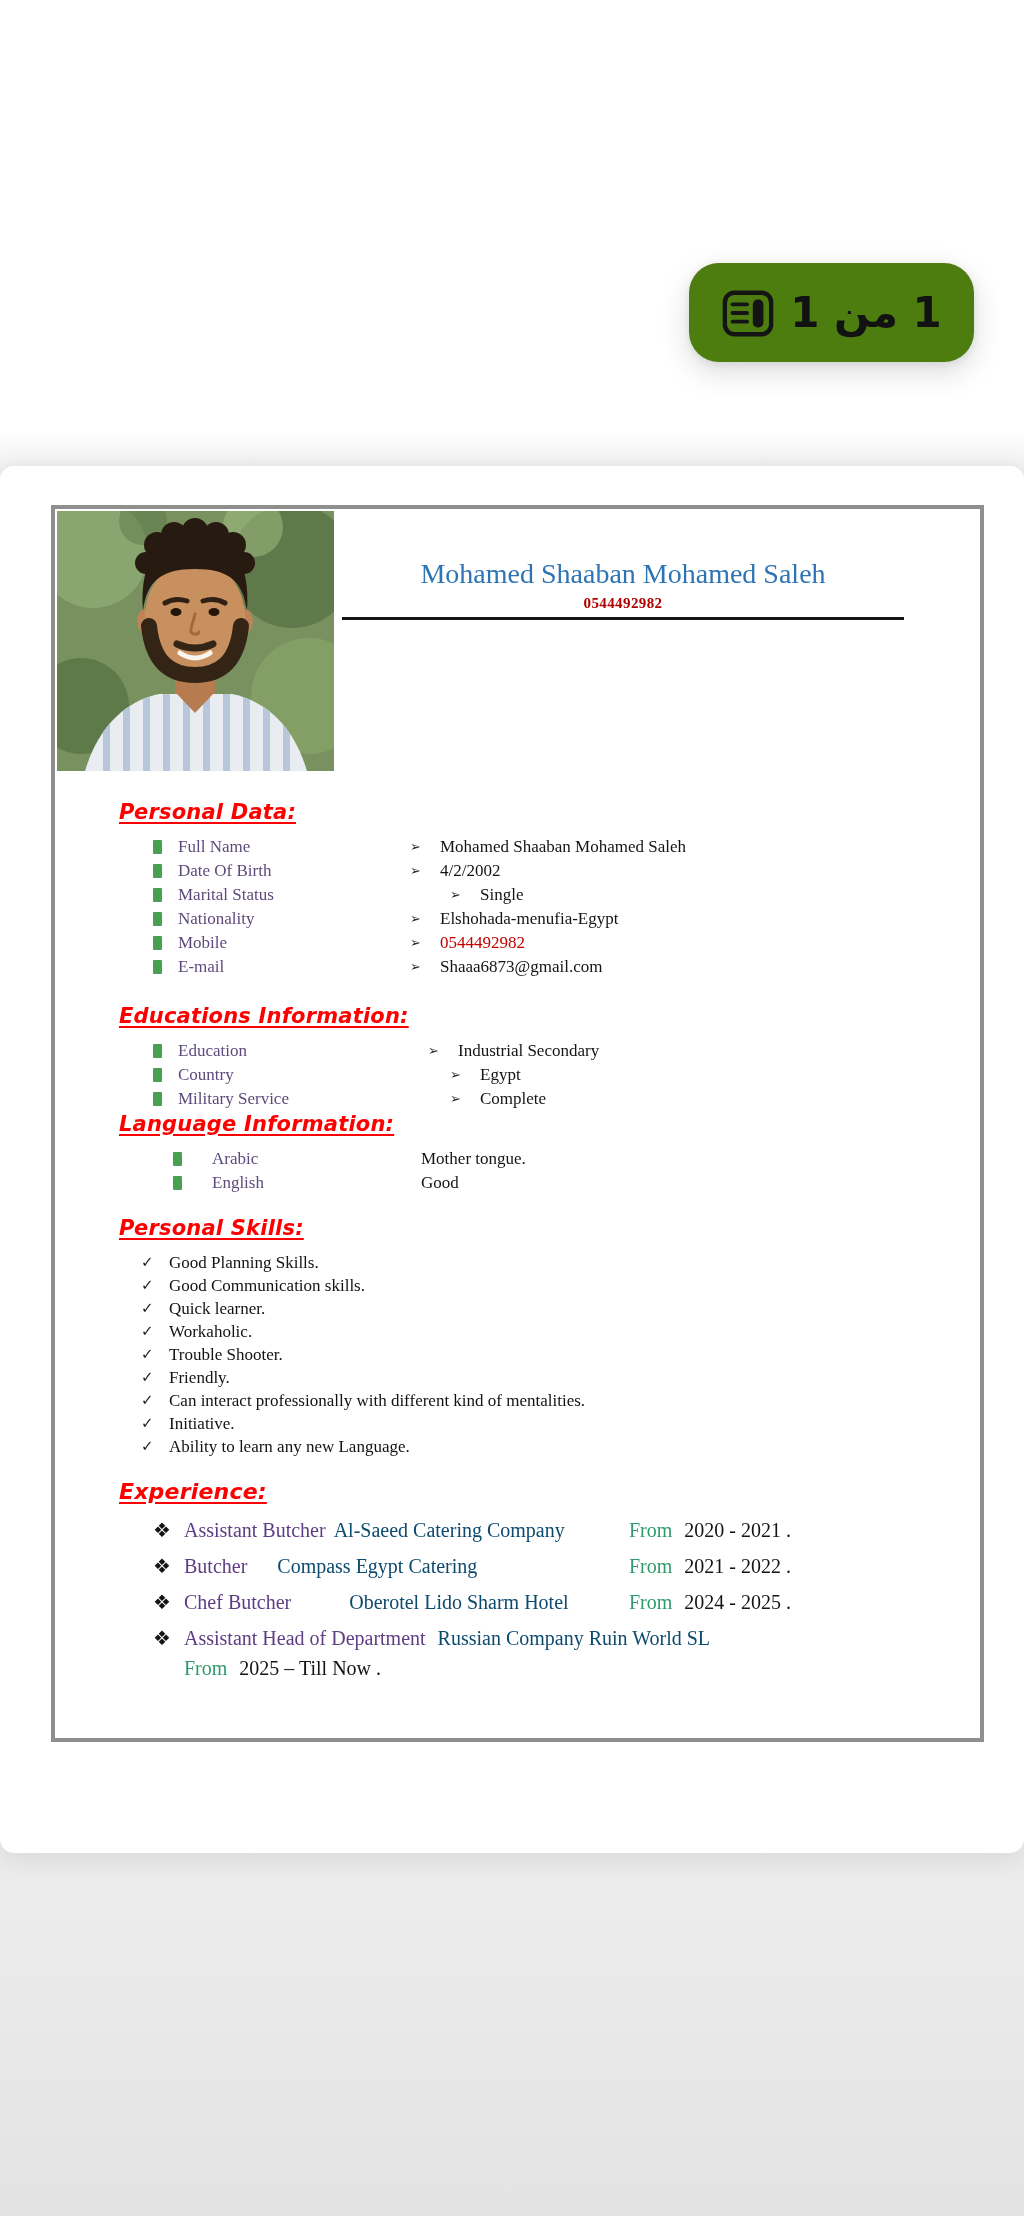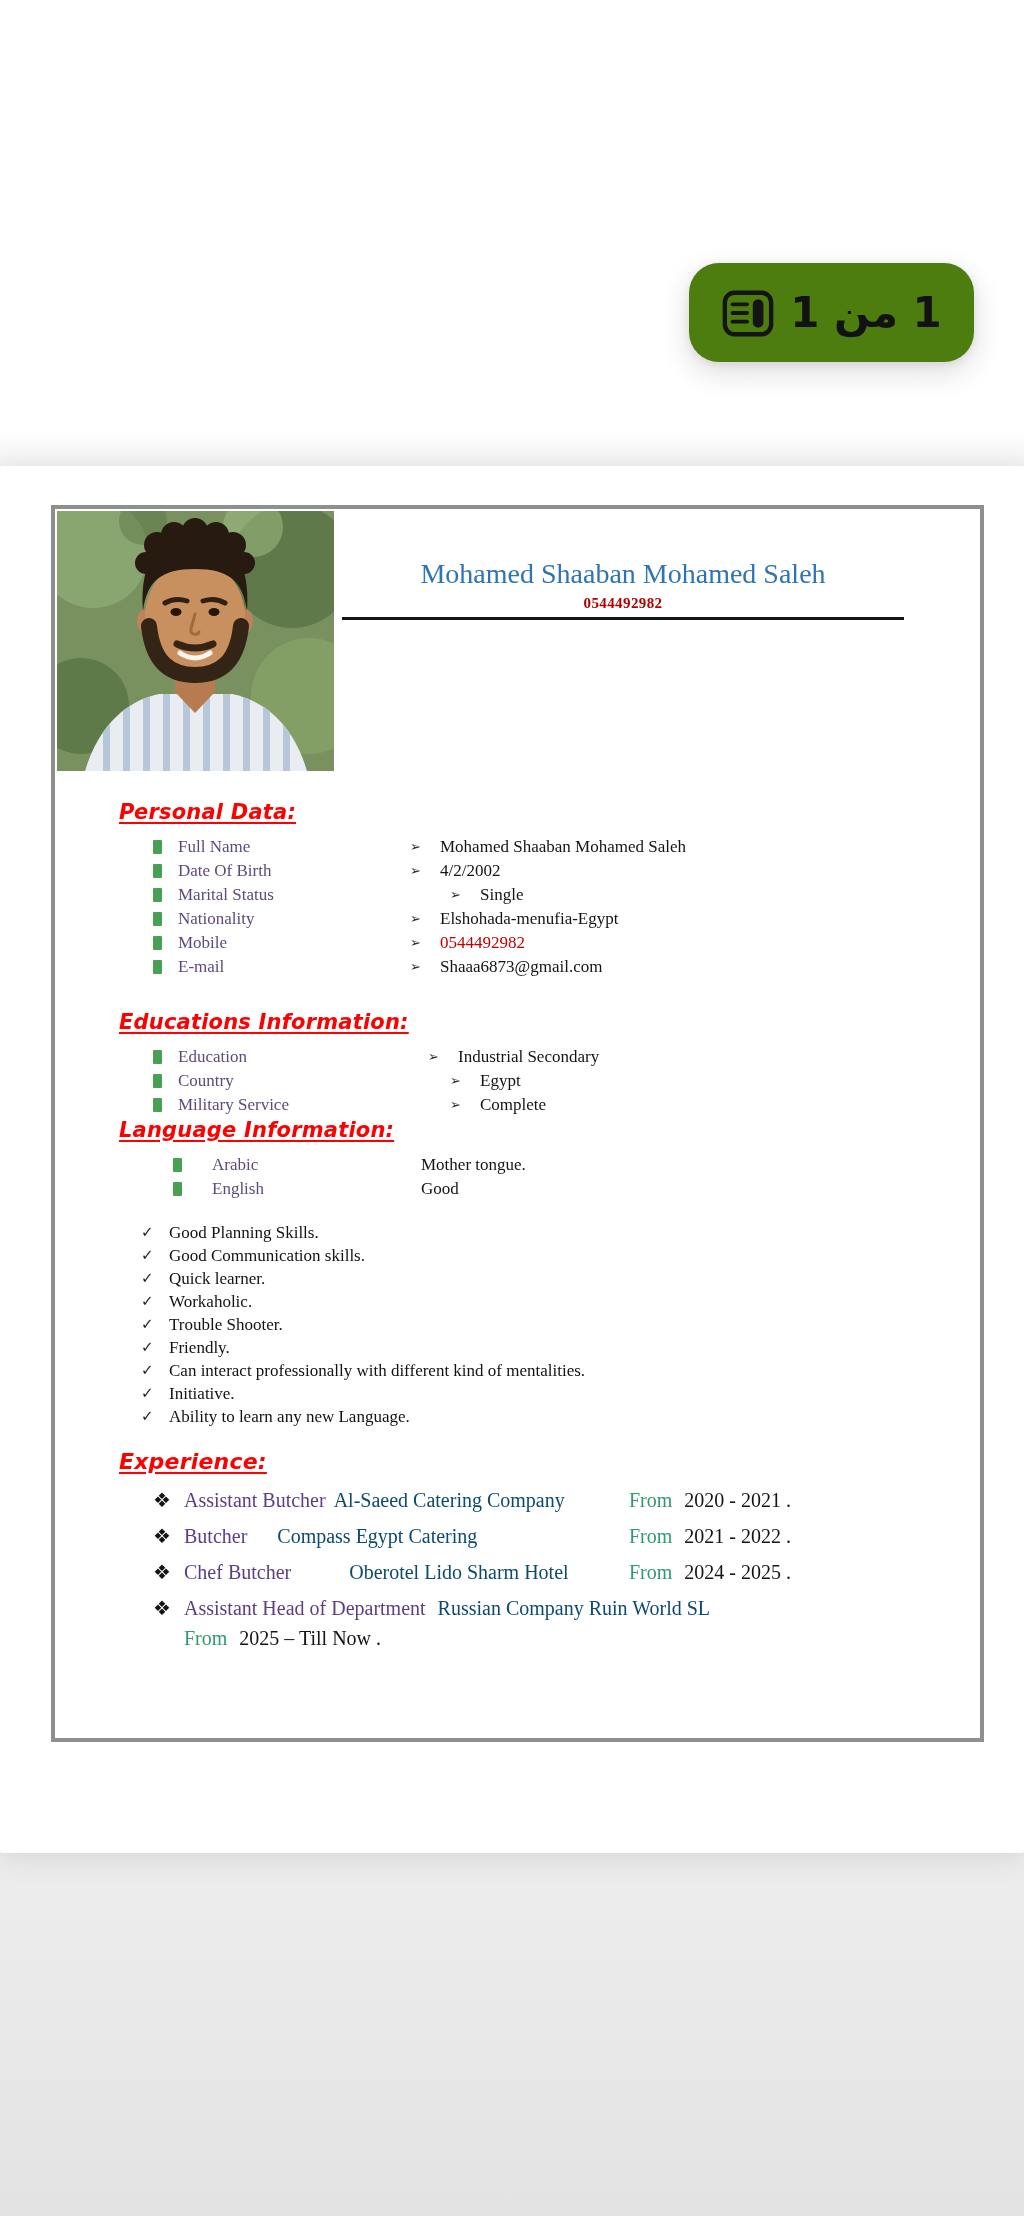--- a/index.html
+++ b/index.html
@@ -15,39 +15,39 @@
     box-shadow:0 10px 30px rgba(0,0,0,.14),0 2px 8px rgba(0,0,0,.08);
     display:flex;align-items:center;justify-content:center;gap:15px;
   }
   .badge-icon svg{display:block}
   .badge-text{
     font:700 42px/1 "DejaVu Sans",sans-serif;color:#121212;direction:rtl;
   }
   
   .doc-card{
     position:absolute;left:0;top:466px;width:1024px;height:1387px;
-    background:#ffffff;border-radius:2px;
+    background:#ffffff;border-radius:14px;
     box-shadow:0 4px 30px rgba(0,0,0,.10);
   }
   .doc{
     position:absolute;left:51px;top:39px;width:933px;height:1237px;
     border:4px solid #8f8f8f;box-sizing:border-box;background:#ffffff;
   }
   .photo{position:absolute;left:2px;top:2px;width:277px;height:260px;overflow:hidden;}
   .doc-header{position:absolute;left:287px;top:48px;width:562px;text-align:center;}
   .r-name{font:400 28px/34px "Liberation Serif",serif;color:#2e74b5;}
   .r-phone{font:700 15px/18px "Liberation Serif",serif;color:#b00000;letter-spacing:.4px;margin-top:3px;}
   .r-rule{height:0;border-top:3px solid #161616;margin-top:5px;}
   
   .doc-flow{position:absolute;left:0;top:290px;width:925px;}
   .sec-h{
     font:italic 700 21px/27px "DejaVu Sans",sans-serif;color:#fe0000;
     margin:0 0 9px 64px;text-decoration:underline;text-underline-offset:3px;letter-spacing:.2px;
   }
-  .sec-edu{margin-top:30px}.sec-lang{}.sec-skill{margin-top:20px}.sec-exp{margin-top:20px}
+  .sec-edu{margin-top:24px}.sec-lang{}.sec-skill{margin-top:20px}.sec-exp{margin-top:20px}
   .sec-exp .sec-h{font-size:22px;margin-bottom:10px}
   .prow,.erow,.lrow{position:relative;height:24px;font:400 17px/24px "Liberation Serif",serif;}
   .gbar{position:absolute;left:98px;top:5px;width:9px;height:14px;background:#4aa052;border-radius:1px;}
   .plabel{position:absolute;left:123px;color:#5d4a7c;}
   .parrow{position:absolute;left:355px;font:400 13px/24px "DejaVu Sans",sans-serif;color:#2a2a2a;}
   .pvalue{position:absolute;left:385px;color:#141414;}
   .prow.indent .parrow{left:395px}.prow.indent .pvalue{left:425px}
   .pvalue.red{color:#c00000}
   .erow .parrow{left:373px}.erow .pvalue{left:403px}
   .erow.indent .parrow{left:395px}.erow.indent .pvalue{left:425px}
@@ -214,20 +214,21 @@
           <span class="lvalue">Mother tongue.</span>
         </div>
         <div class="lrow">
           <span class="gbar"></span>
           <span class="plabel">English</span>
           <span class="lvalue">Good</span>
         </div>
       </div>
 
       <div class="sec sec-skill">
+        <div class="sec-h">Personal Skills:</div>
         <div class="skill">
             <span class="chk">✓</span>
             <span class="skill-text">Good Planning Skills.</span>
           </div>
         <div class="skill">
             <span class="chk">✓</span>
             <span class="skill-text">Good Communication skills.</span>
           </div>
         <div class="skill">
             <span class="chk">✓</span>

